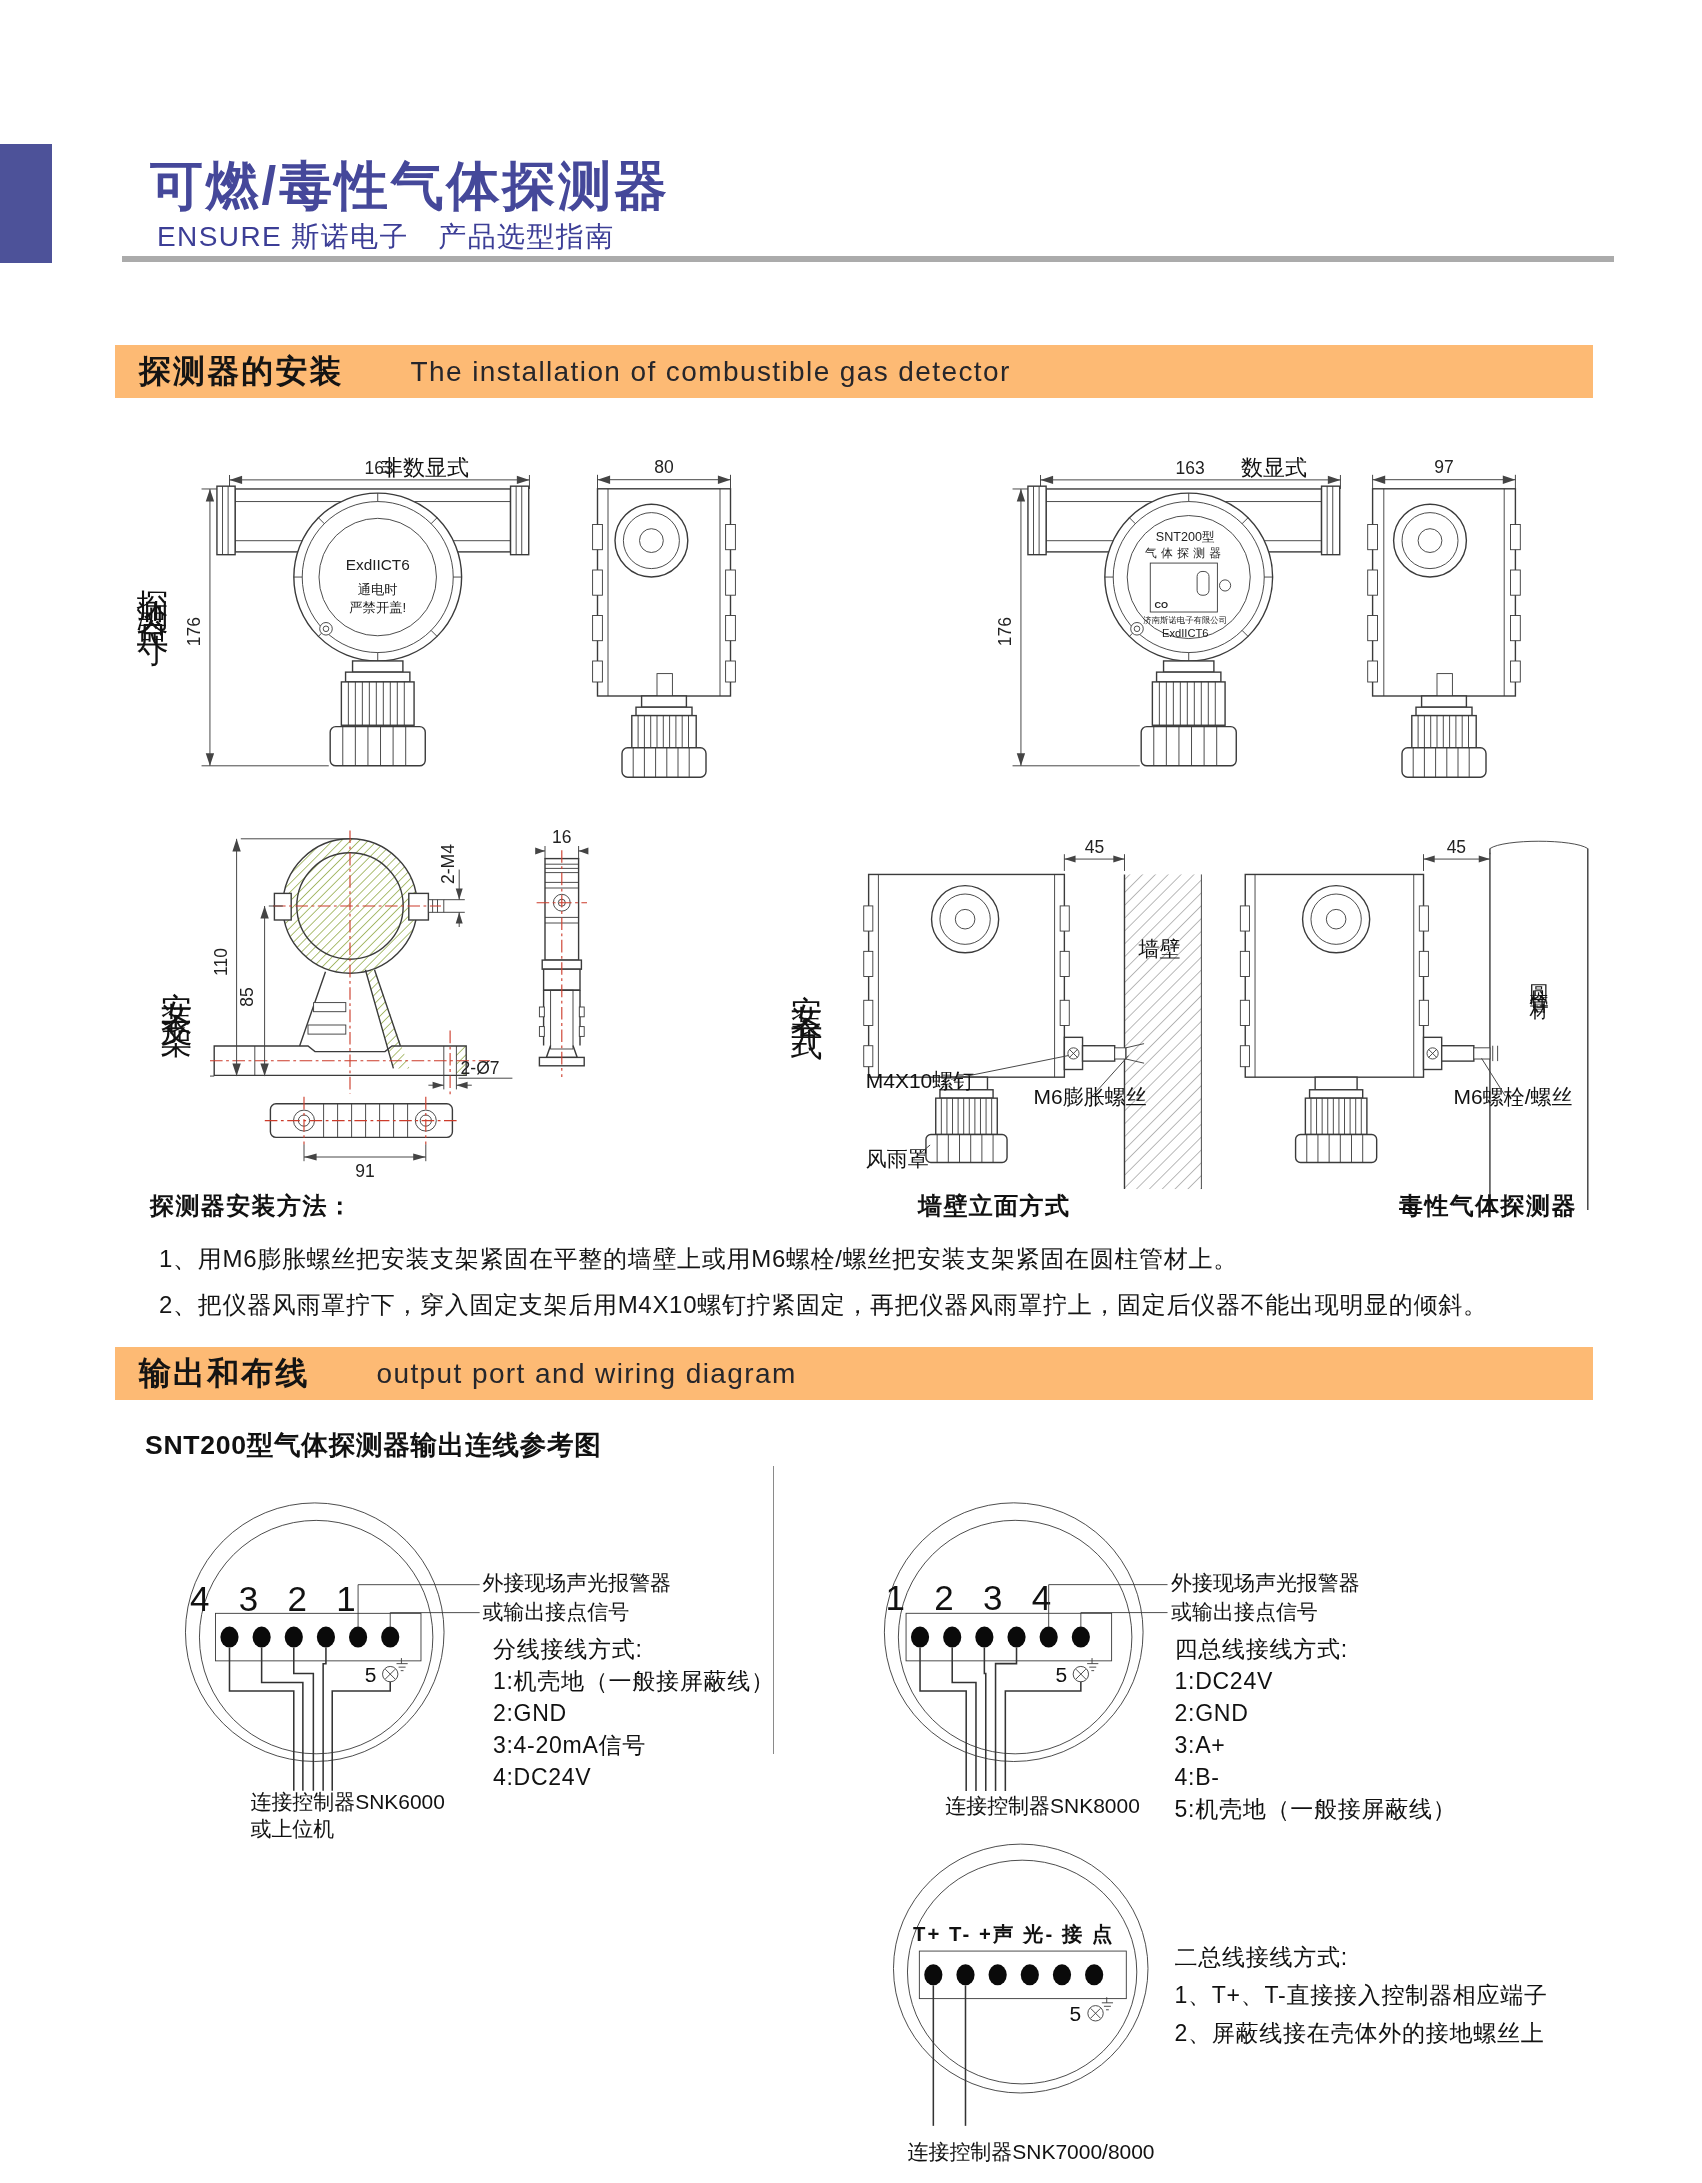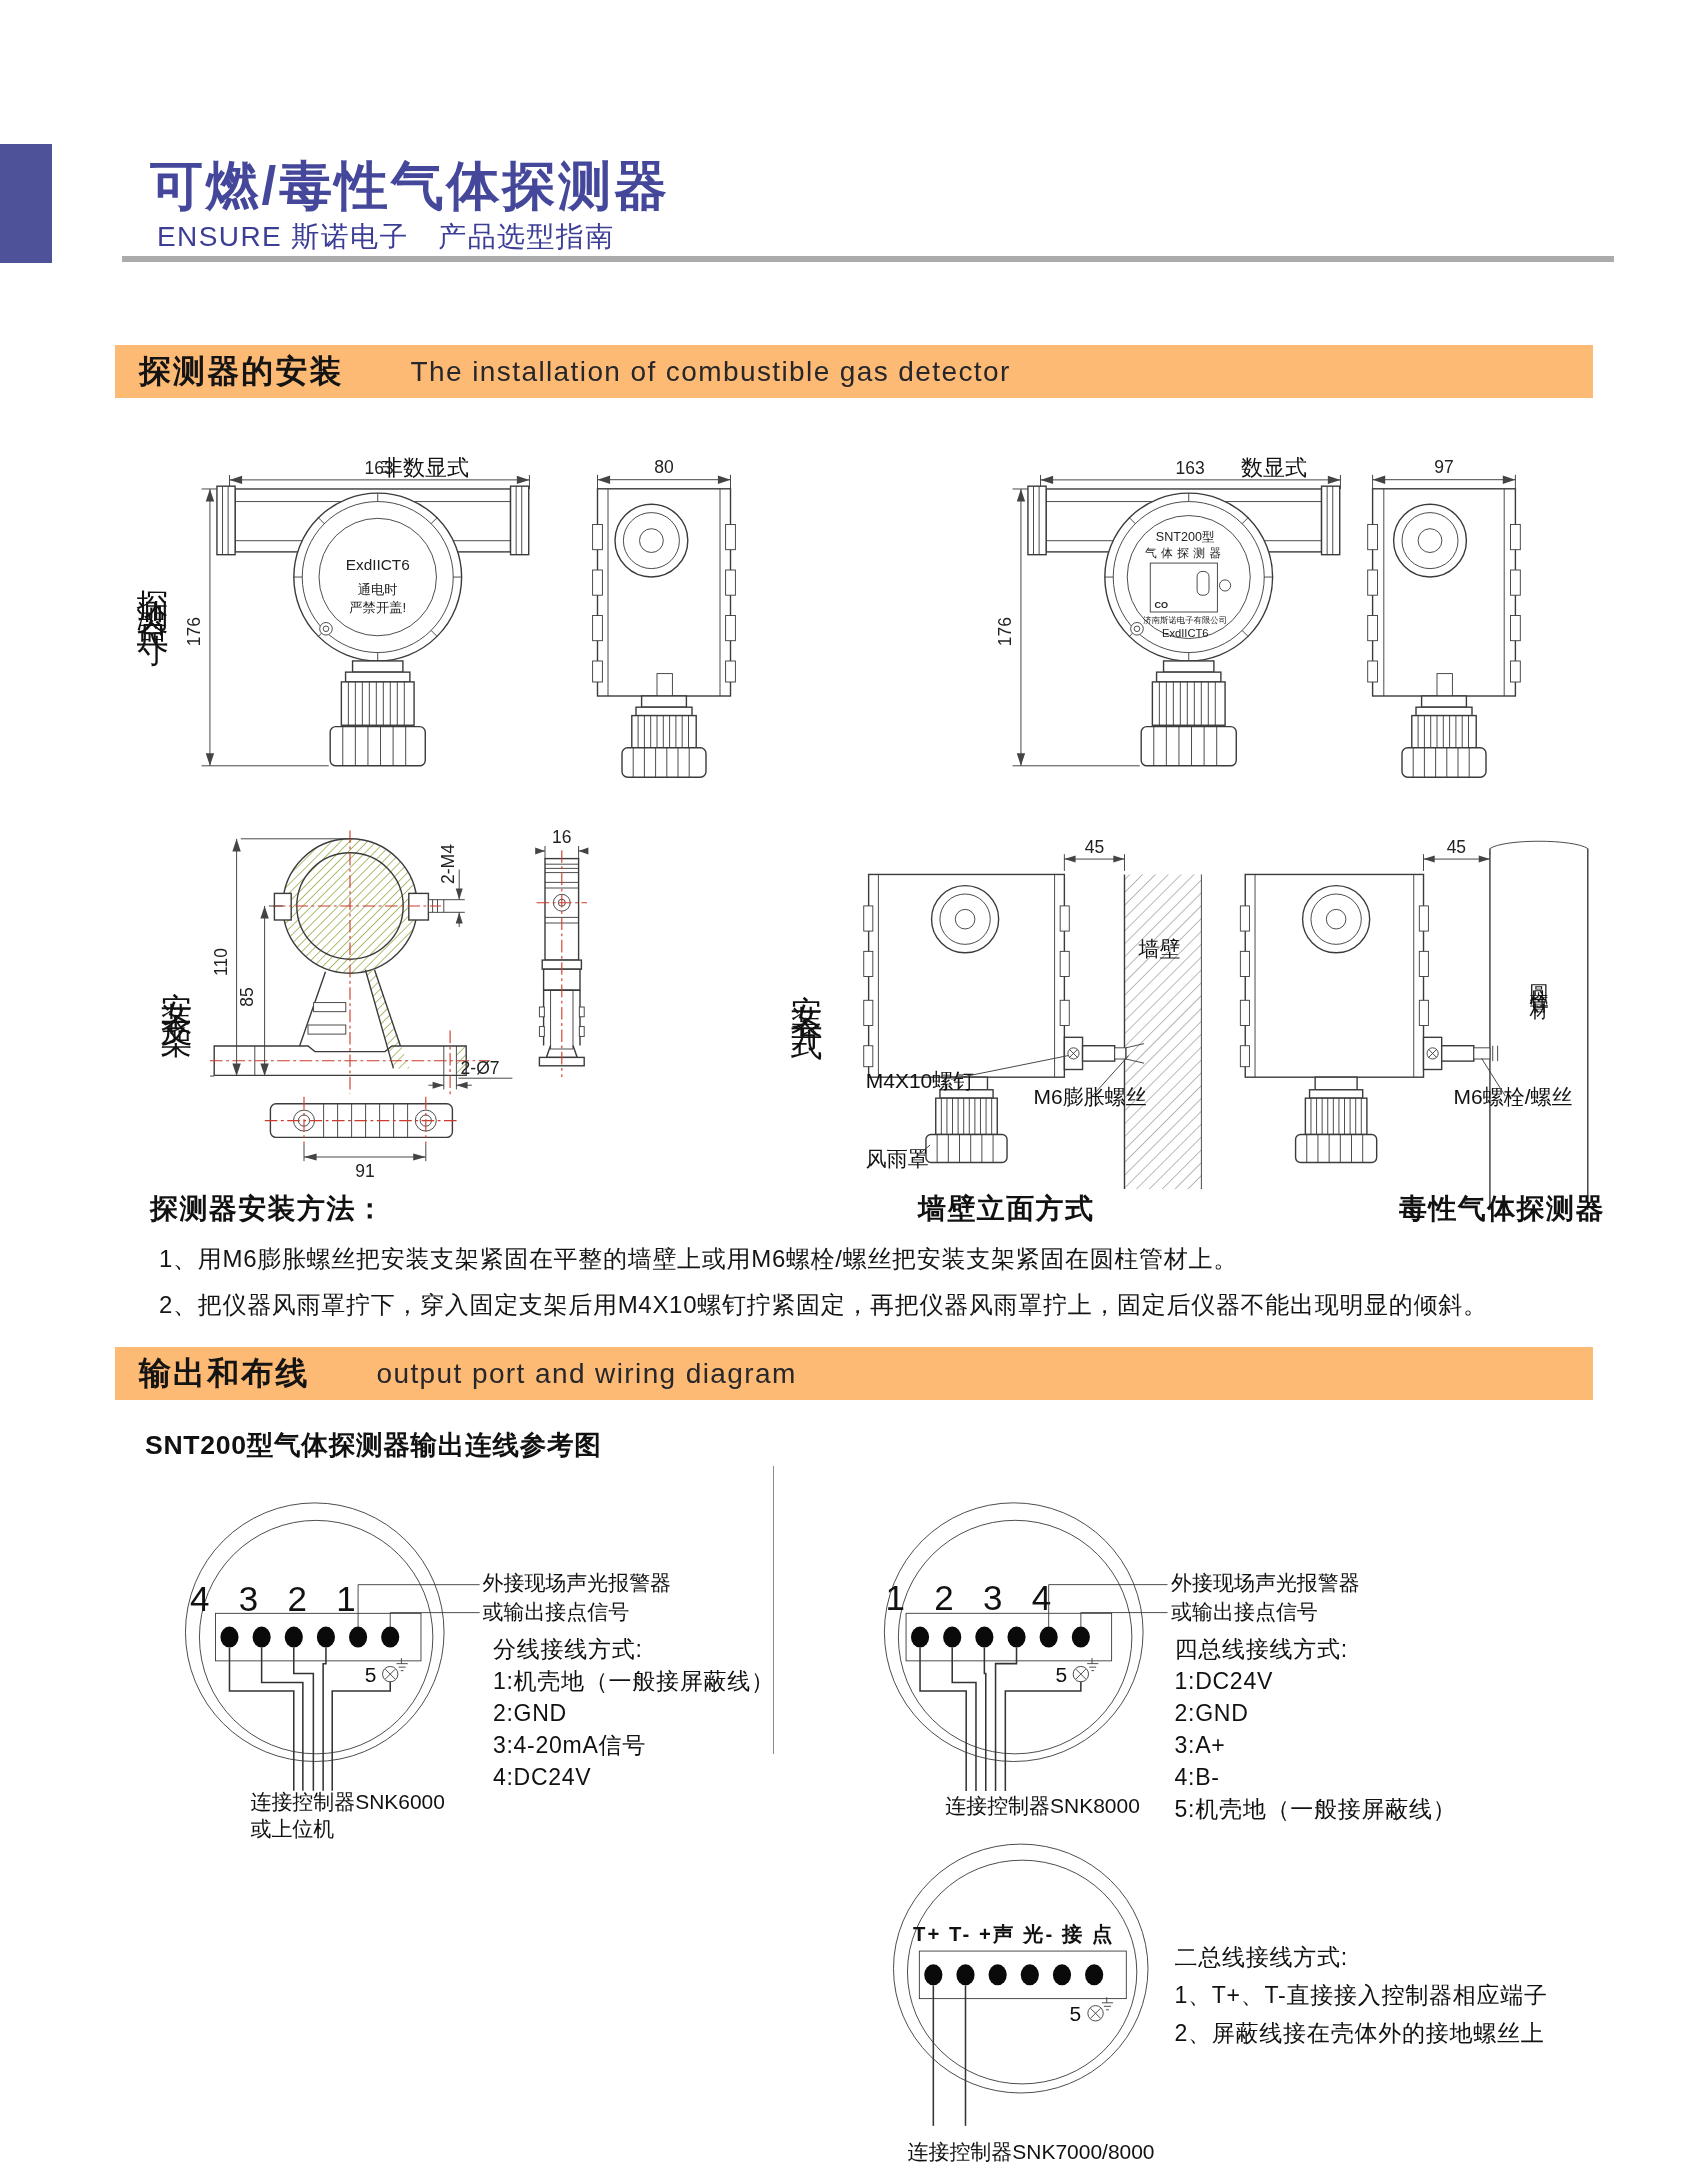--- a/index.html
+++ b/index.html
@@ -11,21 +11,21 @@
   .page-title{left:150px;top:151px;font-size:53px;font-weight:bold;color:#45489a;letter-spacing:2.8px;white-space:nowrap;}
   .page-subtitle{left:157px;top:218px;font-size:28px;color:#3c3e96;letter-spacing:1.4px;white-space:nowrap;}
   .hdr-rule{left:122px;top:256px;width:1492px;height:6.3px;background:#ababab;}
   
   .secbar{left:115px;width:1478px;height:53px;background:#fdba74;display:flex;align-items:center;}
   .secbar .zh{font-size:32px;font-weight:bold;color:#141414;margin-left:24px;letter-spacing:2.1px;white-space:nowrap;}
   .secbar .en{font-size:28px;font-weight:400;color:#26262b;margin-left:67px;letter-spacing:1.4px;white-space:nowrap;}
   
   .type-label{font-size:22px;font-weight:500;color:#111;white-space:nowrap;margin-top:28px;}
   .vlabel{font-size:32px;font-weight:500;color:#111;writing-mode:vertical-rl;letter-spacing:11.2px;white-space:nowrap;}
-  .caption{font-size:28px;font-weight:600;color:#111;white-space:nowrap;letter-spacing:1.4px;}
+  .caption{font-size:24px;font-weight:600;color:#111;white-space:nowrap;letter-spacing:1.4px;}
   .bodytext{font-size:24px;font-weight:500;color:#151515;white-space:nowrap;letter-spacing:0.7px;}
   .wiring-heading{font-size:26.6px;font-weight:600;color:#111;white-space:nowrap;letter-spacing:0.7px;margin-left:16px;}
   .divider-v{left:773px;top:1466px;width:1.4px;height:288px;background:#8a8a8a;}
   svg{overflow:visible;}
   svg text{font-family:"Liberation Sans","DejaVu Sans",sans-serif;}
   .cad  {stroke:#3b3b3b;stroke-width:2;fill:none;}
   .cadt {stroke:#3b3b3b;stroke-width:1.3;fill:none;}
   .dim  {stroke:#444;stroke-width:1.4;fill:none;}
   .dimf {fill:#444;stroke:none;}
   .red  {stroke:#cc3b2a;stroke-width:1.6;fill:none;stroke-dasharray:18 5 4 5;}

